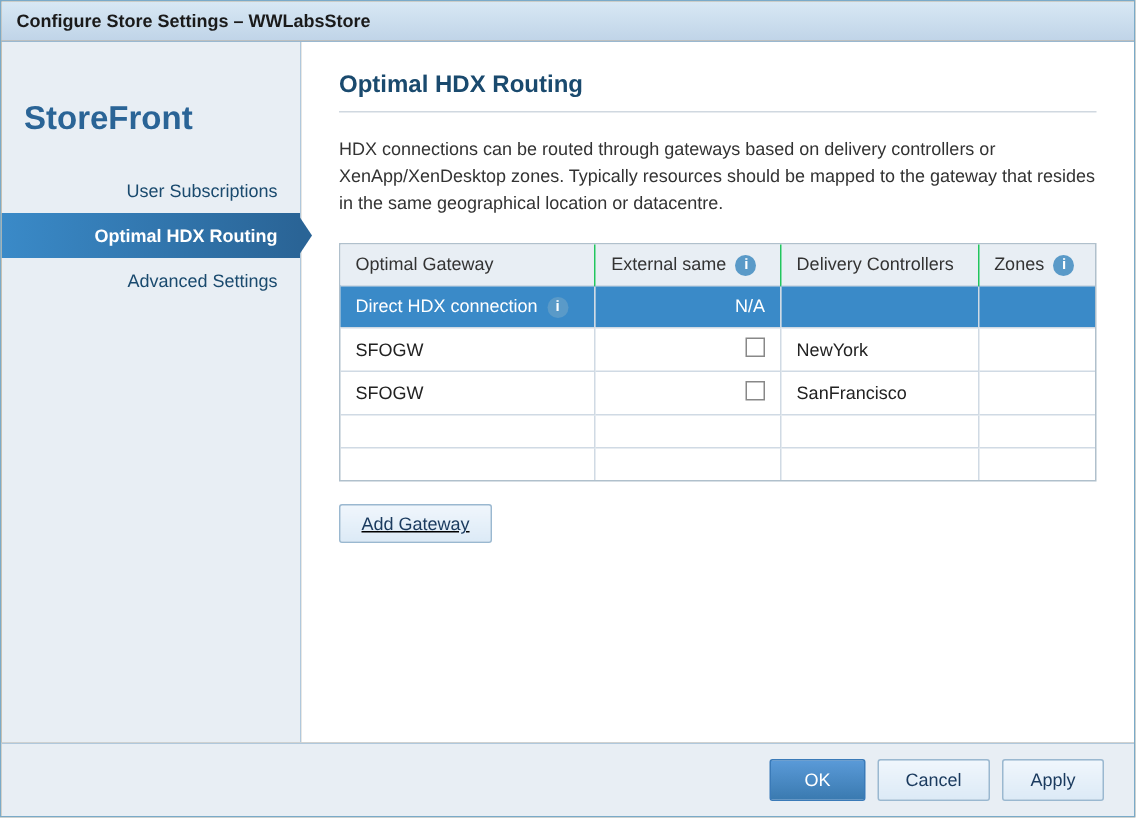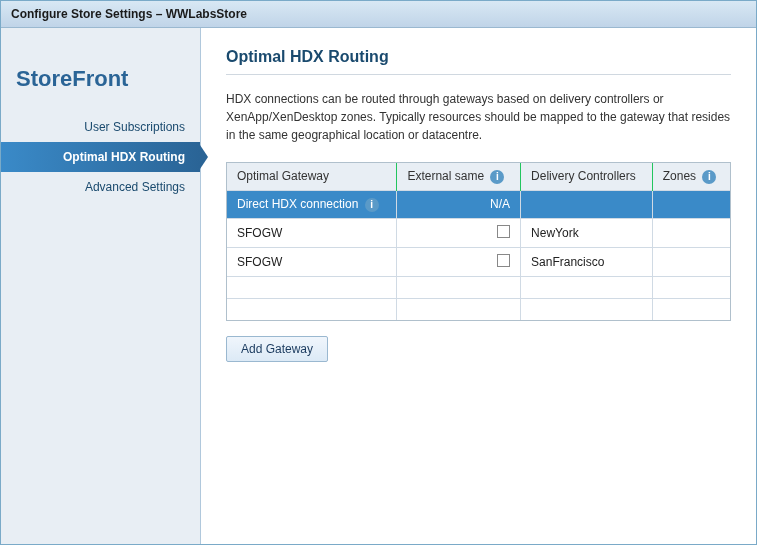--- a/index.html
+++ b/index.html
@@ -151,20 +151,21 @@
       width: 13px;
       height: 13px;
       border: 1px solid #888;
       background: white;
       display: inline-block;
     }
     .button-row {
       display: flex;
       gap: 23px;
       margin-bottom: 10px;
+      text-decoration: underline;
     }
     .btn {
       padding: 5px 14px;
       font-size: 12px;
       border: 1px solid #9ab8d0;
       background: linear-gradient(to bottom, #f0f6fc, #dceaf6);
       color: #1a3a5e;
       cursor: pointer;
       border-radius: 2px;
     }
@@ -283,13 +284,18 @@
                 <td></td>
             </tr>
           </tbody>
         </table>
       </div>
       <div class="button-row">
         <button class="btn">Add Gateway</button>
       </div>
     </div>
   </div>
+  <div class="bottom-bar">
+    <button class="btn-primary">OK</button>
+    <button class="btn-cancel">Cancel</button>
+    <button class="btn-cancel">Apply</button>
+  </div>
 </div>
 
 </body></html>

